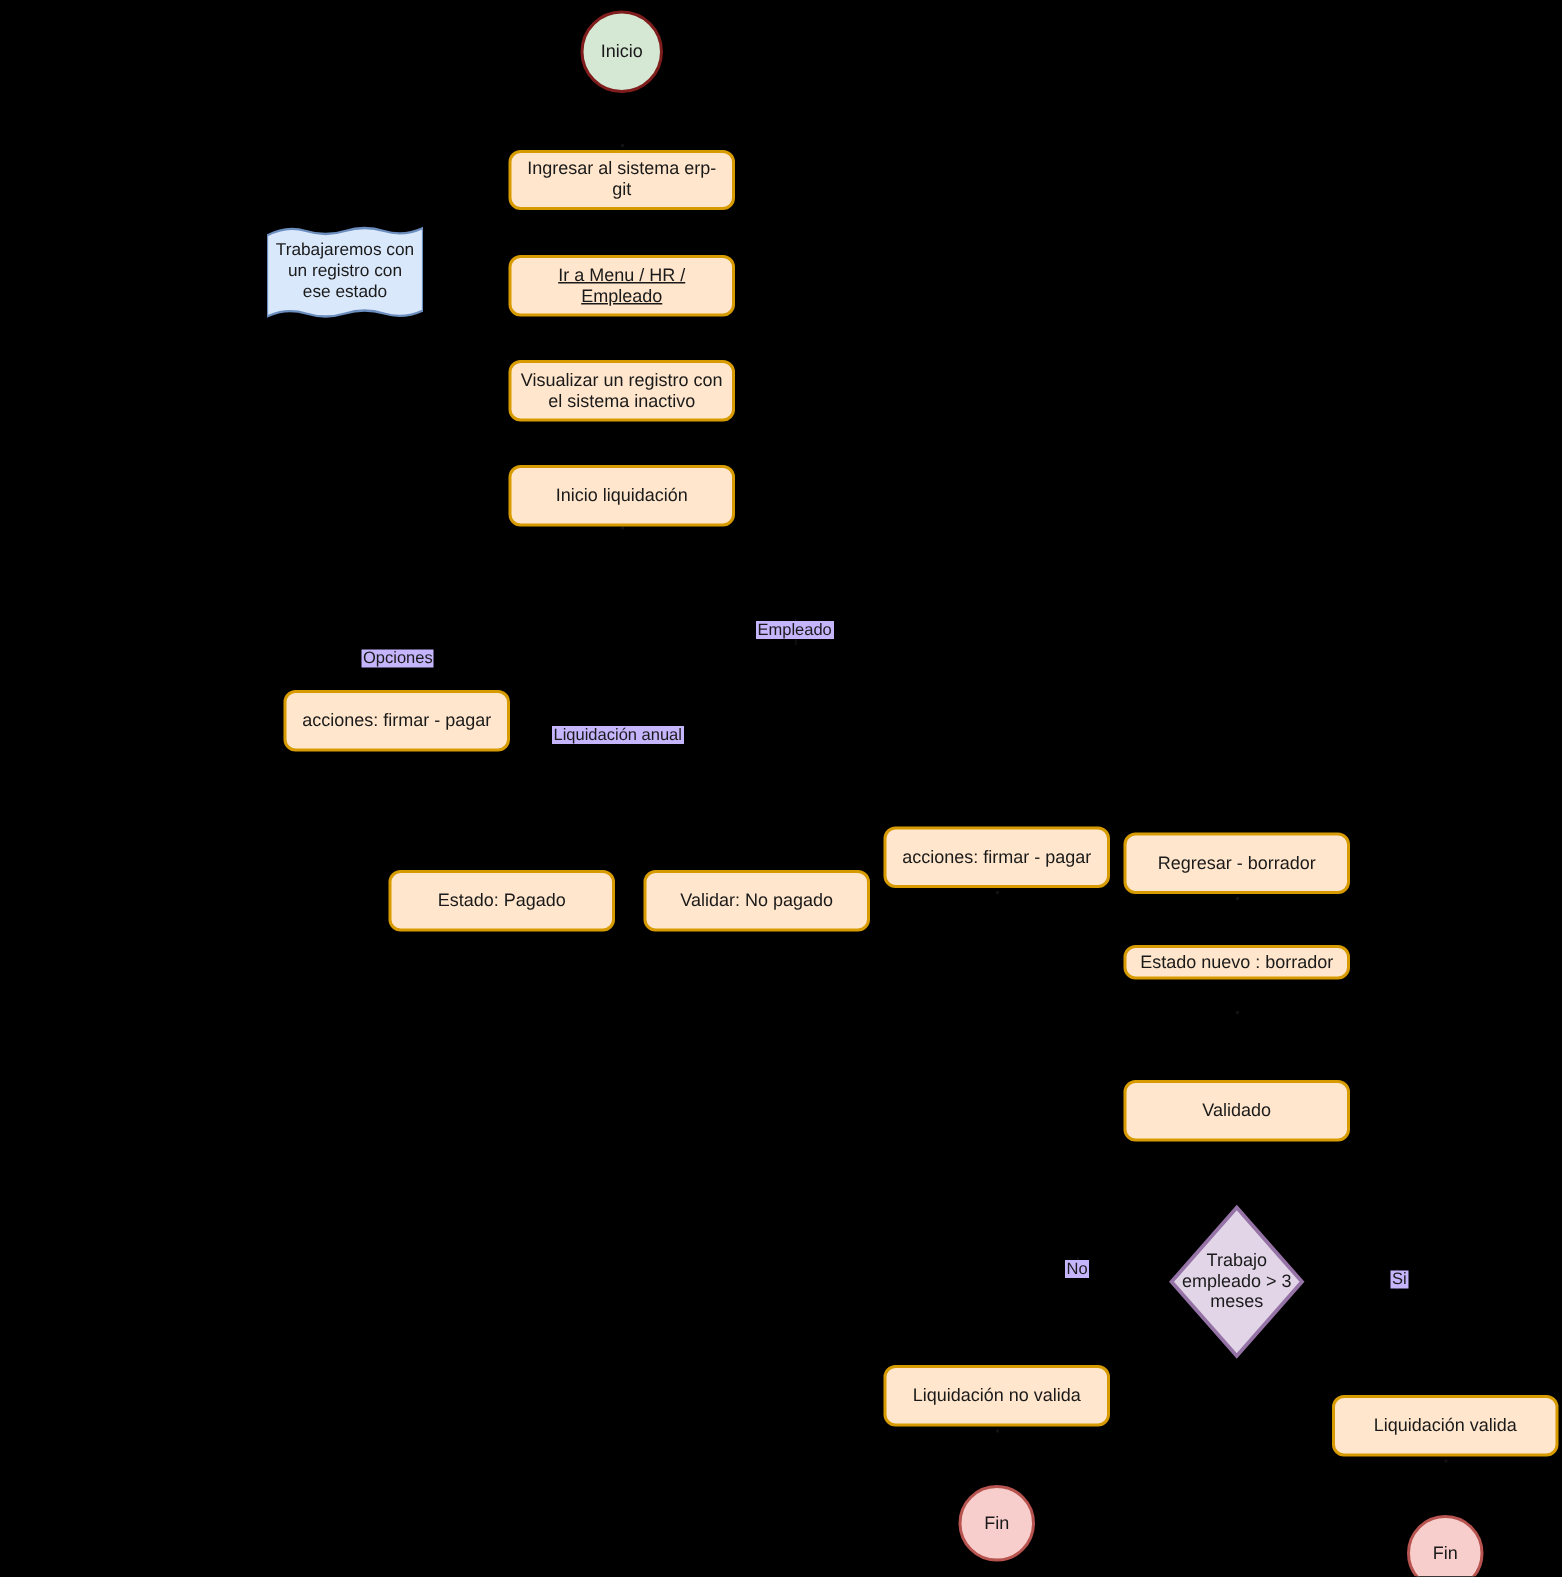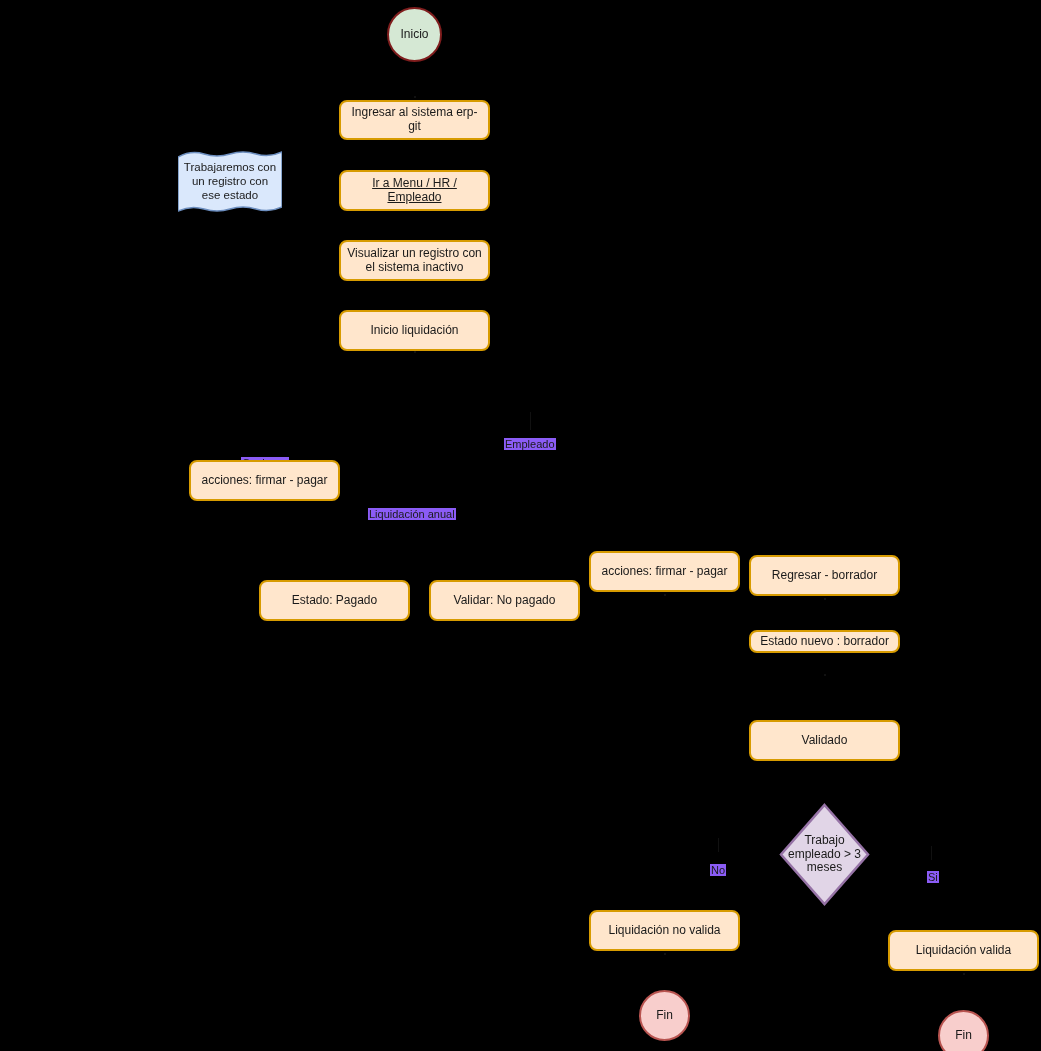--- a/index.html
+++ b/index.html
@@ -84,27 +84,26 @@
     z-index: 2;
     width: 92%;
     font-size: 11.5px;
     color: #1a1a1a;
     line-height: 1.2;
   }
 
   
   .edge-label {
     position: absolute;
-    background: #8b5cf6;
+    background: #c4b5fd;
     color: #1a1a1a;
     font-size: 11px;
     line-height: 1.1;
     padding: 0 1px;
     white-space: nowrap;
-    margin-top: 24px;
   }
 
   
   .edge-stub {
     position: absolute;
     background: #111111;
   }
 </style>
 </head>
 <body>

